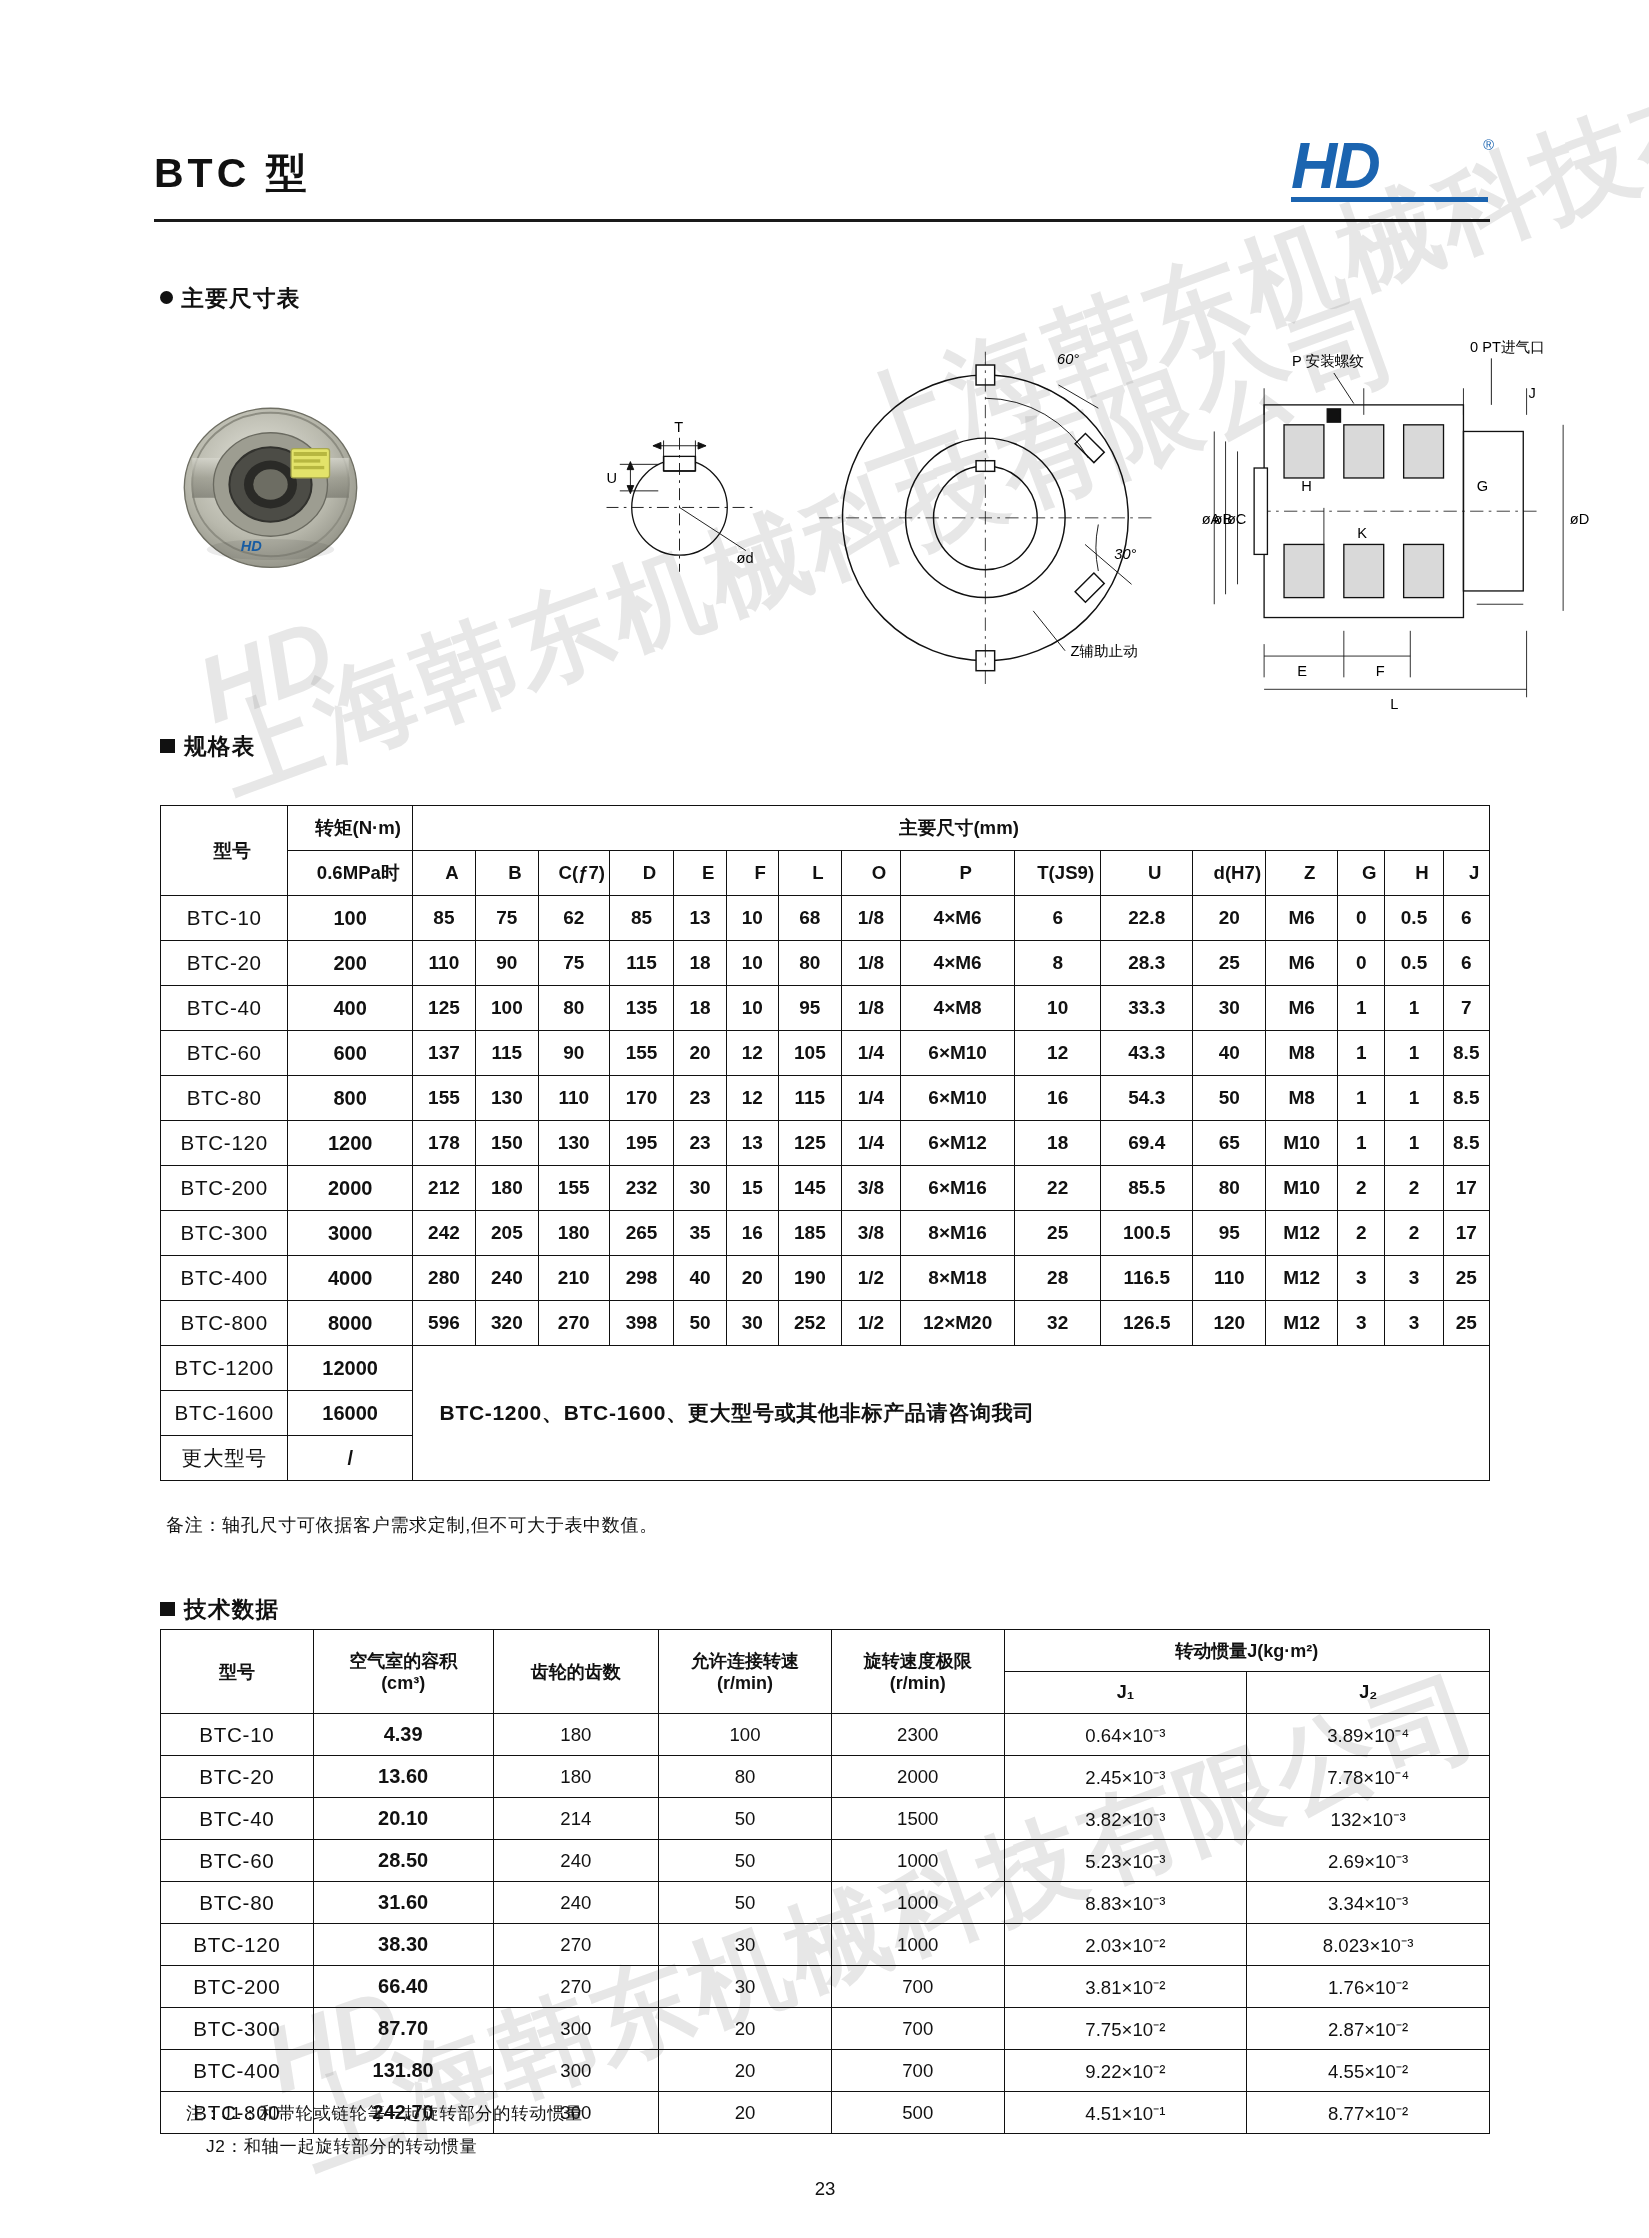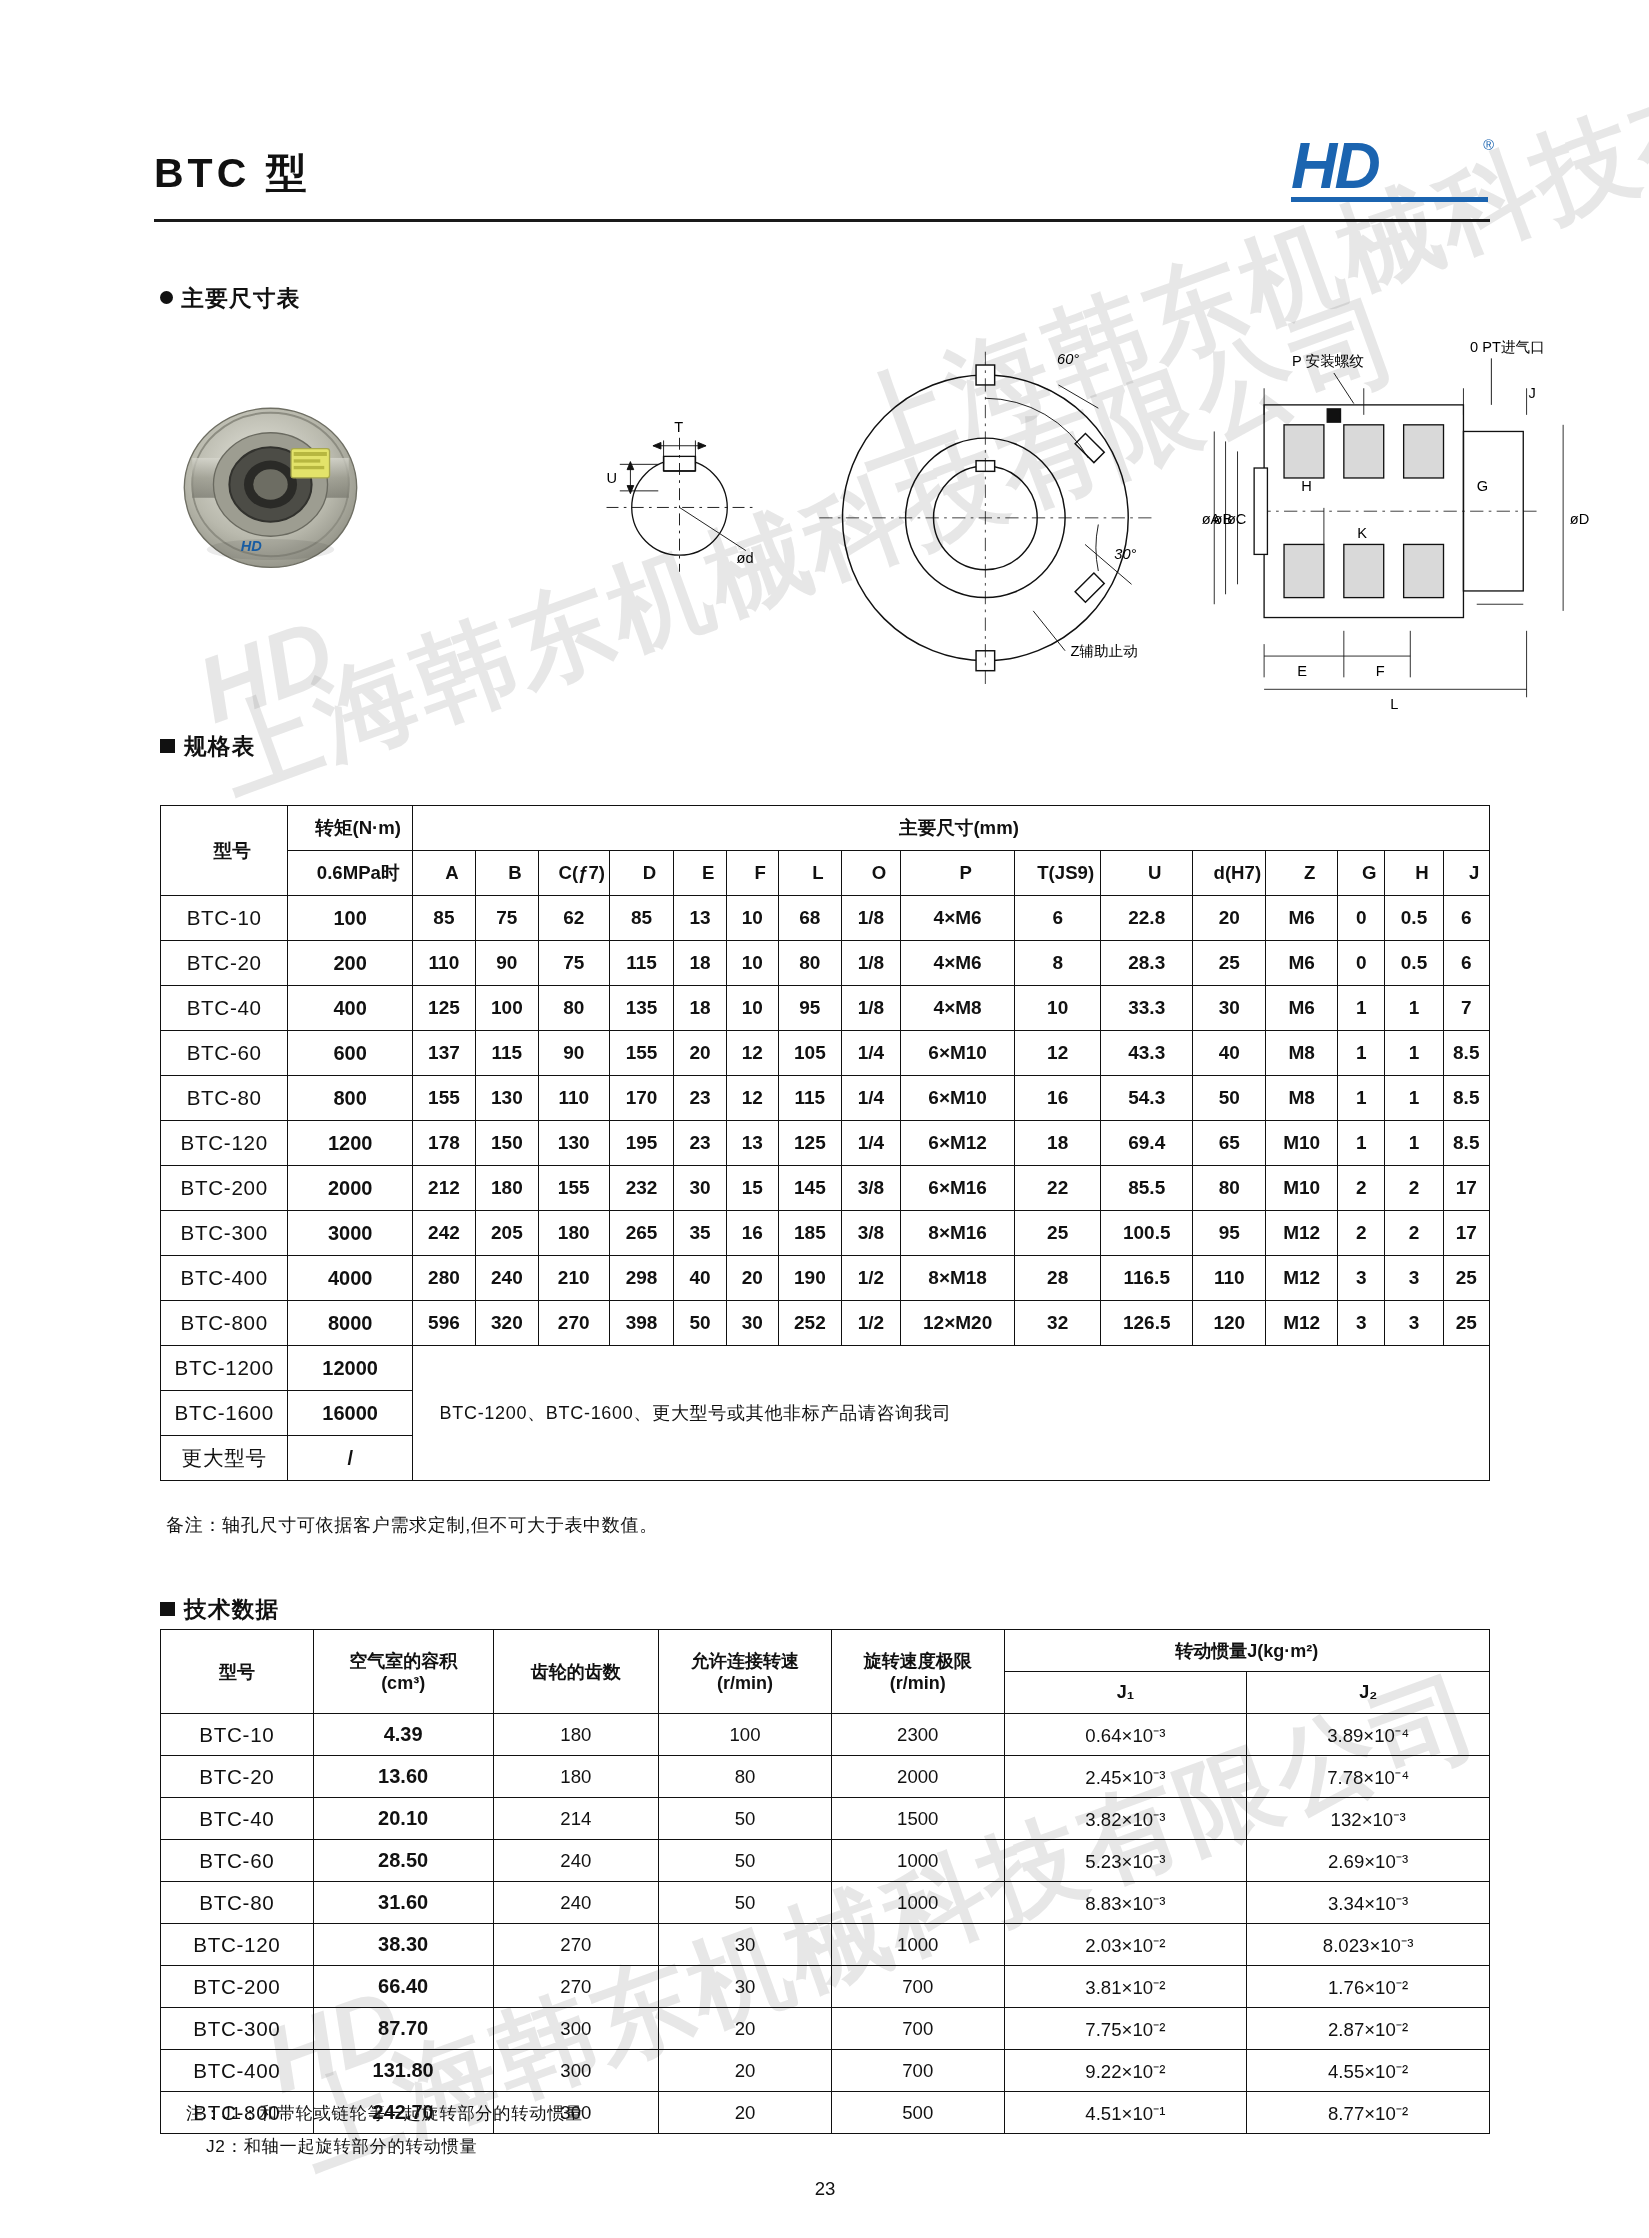--- a/index.html
+++ b/index.html
@@ -156,22 +156,22 @@
     font-size: 18.6px;
     padding-left: 16px;
   }
   .spec-table td.model {
     font-weight: normal;
     font-size: 20.6px;
     letter-spacing: 0.7px;
   }
   .spec-table td.torque { font-size: 20px; }
   .spec-table td.note-cell {
-    font-weight: normal;
-    font-size: 18px;
+    font-weight: bold;
+    font-size: 21px;
     text-align: left;
     padding-left: 26.6px;
     letter-spacing: 0.7px;
   }
   .spec-note {
     position: absolute;
     left: 166px;
     top: 1513px;
     font-size: 18px;
     letter-spacing: 0.7px;

